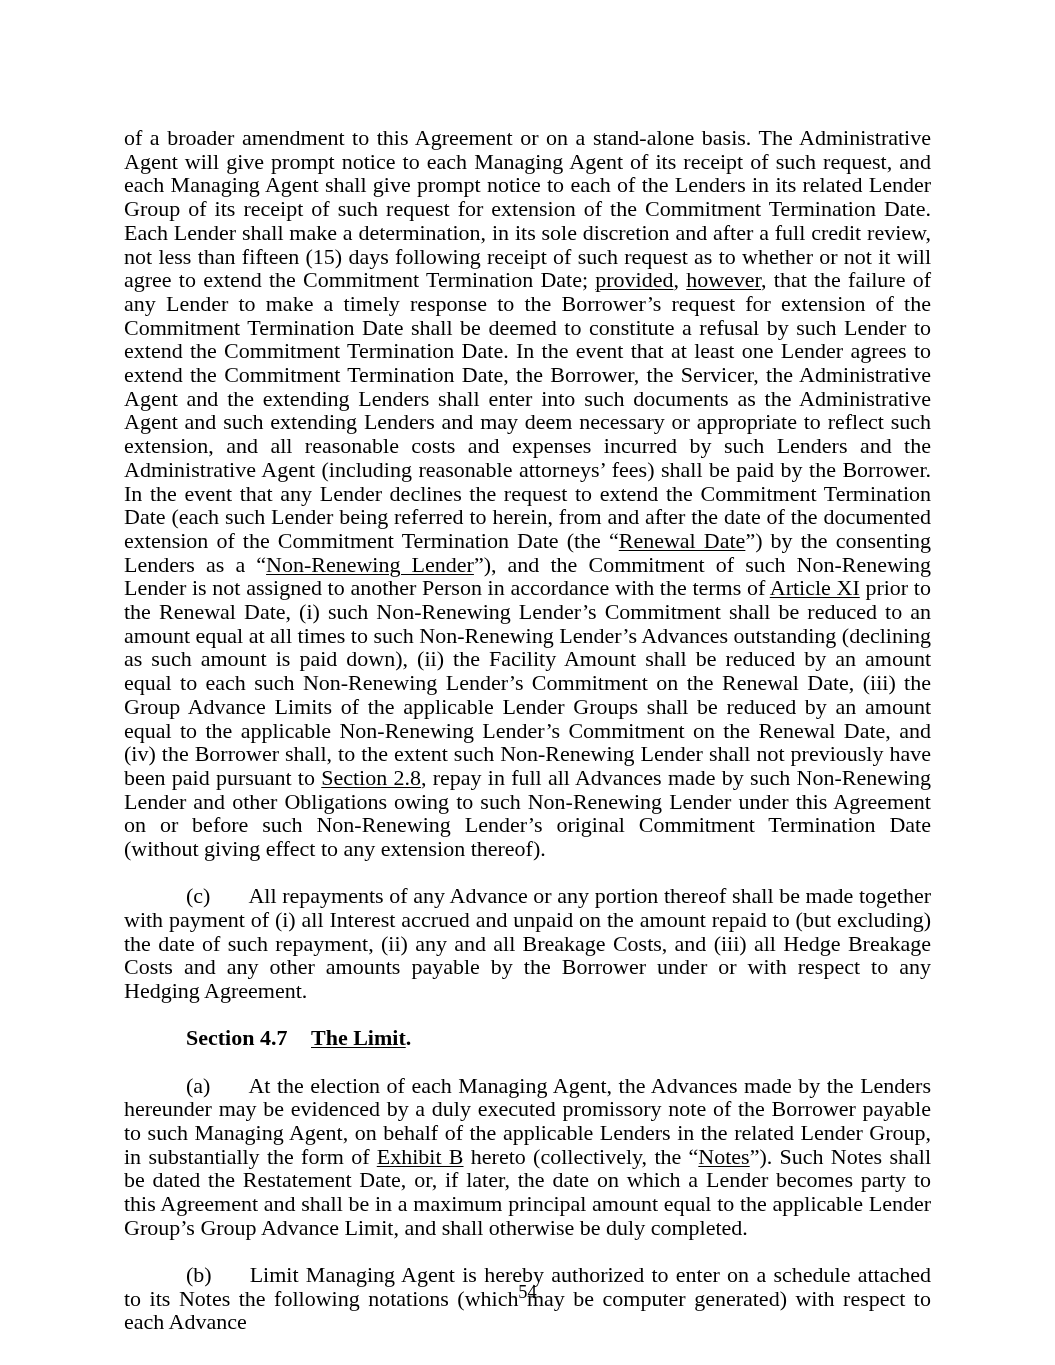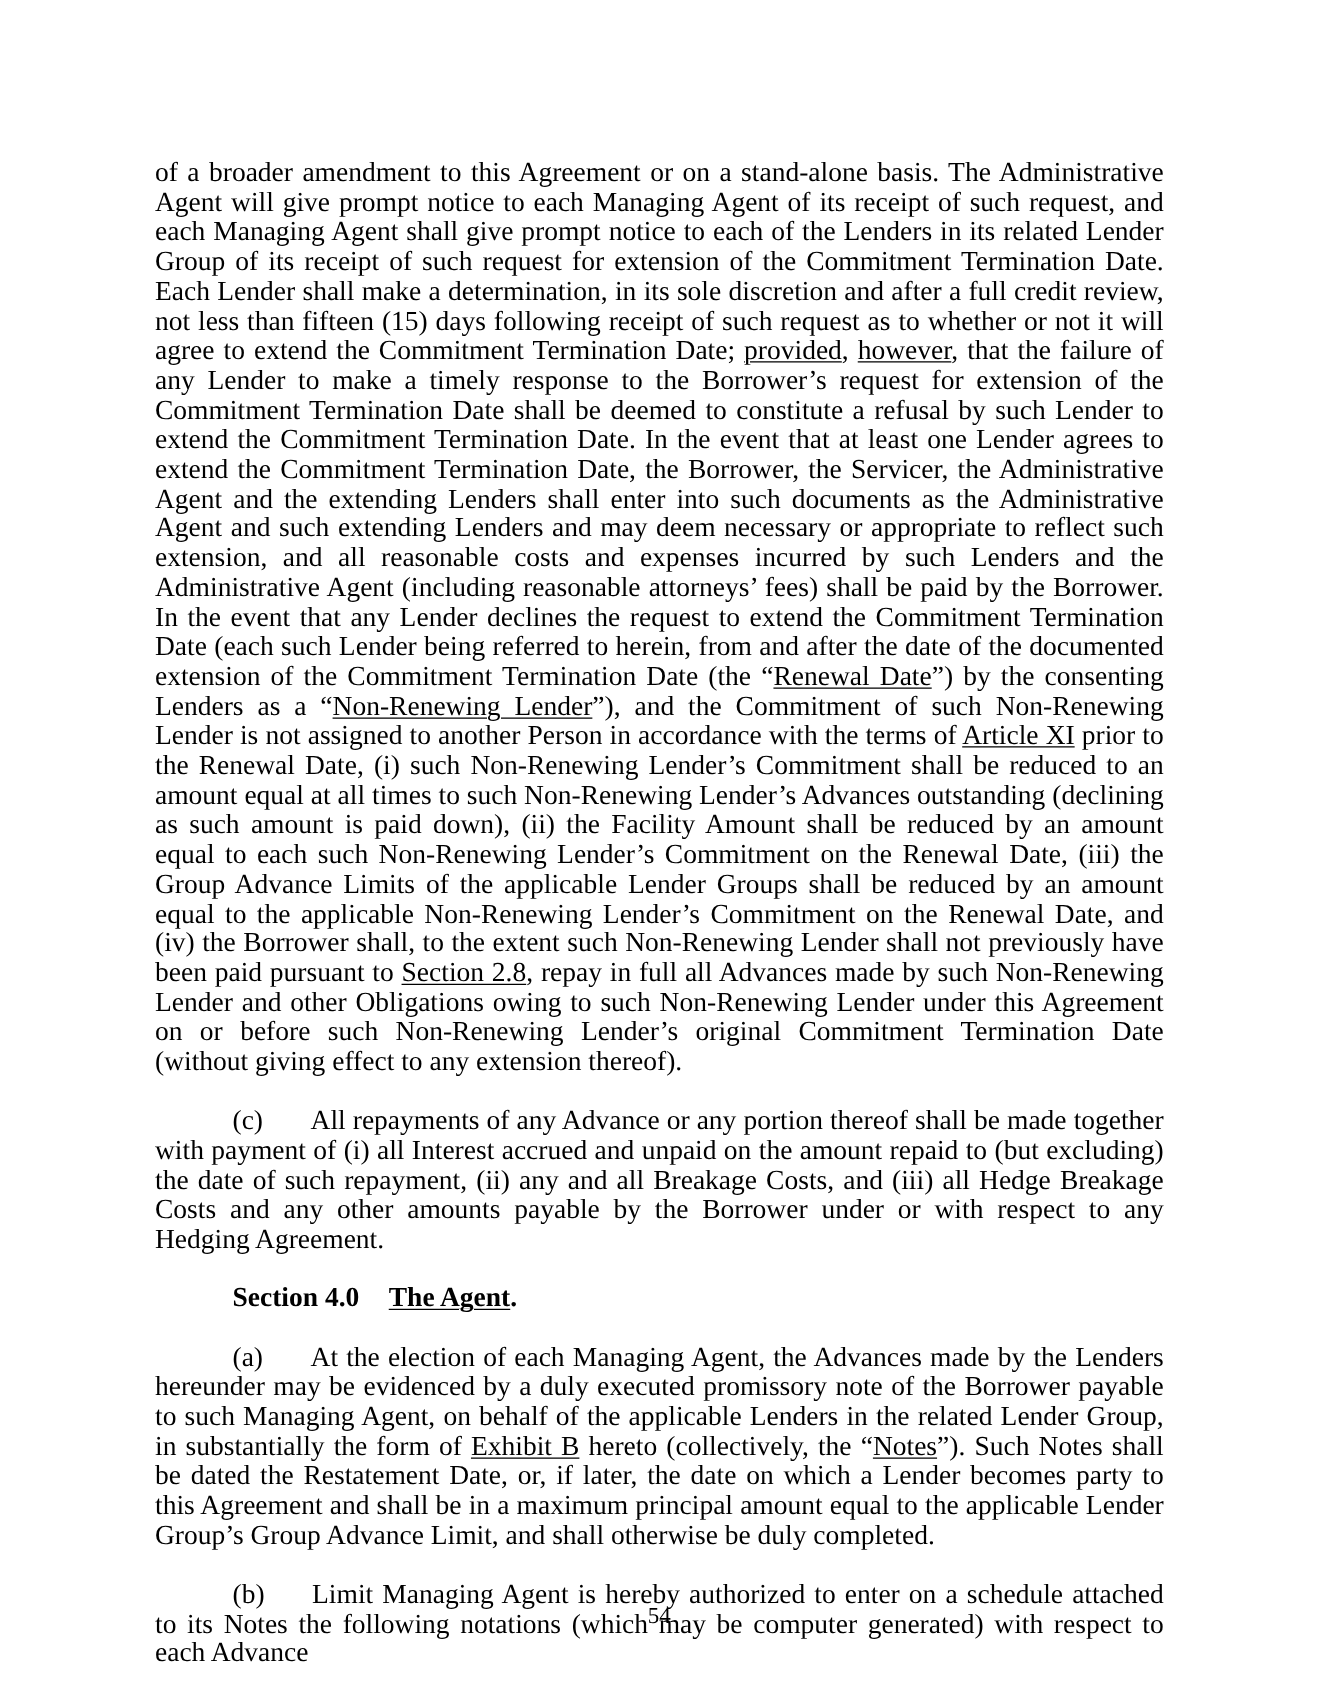--- a/index.html
+++ b/index.html
@@ -17,21 +17,21 @@
 </style>
 </head>
 <body>
 
 <div class="page">
   <p class="para" id="p-continuation"><span>of a broader  amendment to this Agreement or on a stand-alone basis.  The Administrative Agent will give prompt notice to each Managing Agent of its receipt of such request, and each Managing Agent shall give prompt notice to each of the Lenders in its related Lender Group of its receipt of such request for extension of the Commitment Termination Date.  Each Lender shall make a determination, in its sole discretion and after a full credit review, not less than fifteen (15) days following receipt of such request as to whether or not it will agree to extend the Commitment Termination Date; </span><span class="u">provided</span><span>, </span><span class="u">however</span><span>, that the failure of any Lender to make a timely response to the Borrower’s request for extension of the Commitment Termination Date shall be deemed to constitute a refusal by such Lender to extend the Commitment Termination Date.  In the event that at least one Lender agrees to extend the Commitment Termination Date, the Borrower, the Servicer, the Administrative Agent and the extending Lenders shall enter into such documents as the Administrative Agent and such extending Lenders and may deem necessary or appropriate to reflect such extension, and all reasonable costs and expenses incurred by such Lenders and the Administrative Agent (including reasonable attorneys’ fees) shall be paid by the Borrower.  In the event that any Lender declines the request to extend the Commitment Termination Date (each such Lender being referred to herein, from and after the date of the documented extension of the Commitment Termination Date (the “</span><span class="u">Renewal Date</span><span>”) by the consenting Lenders as a “</span><span class="u">Non-Renewing Lender</span><span>”), and the Commitment of such Non-Renewing Lender is not assigned to another Person in accordance with the terms of </span><span class="u">Article XI</span><span> prior to the Renewal Date, (i) such Non-Renewing Lender’s Commitment shall be reduced to an amount equal at all times to such Non-Renewing Lender’s Advances outstanding (declining as such amount is paid down), (ii) the Facility Amount shall be reduced by an amount equal to each such Non-Renewing Lender’s Commitment on the Renewal Date, (iii) the Group Advance Limits of the applicable Lender Groups shall be reduced by an amount equal to the applicable Non-Renewing Lender’s Commitment on the Renewal Date, and (iv) the Borrower shall, to the extent such Non-Renewing Lender shall not previously have been paid pursuant to </span><span class="u">Section 2.8</span><span>, repay in full all Advances made by such Non-Renewing Lender and other Obligations owing to such Non-Renewing Lender under this Agreement on or before such Non-Renewing Lender’s original Commitment Termination Date (without giving effect to any extension thereof).</span></p>
   <div class="gap"></div>
   <p class="para indent" id="p-c"><span>(c)</span><span class="tab"></span><span>All repayments of any Advance or any portion thereof shall be made together with payment of (i) all Interest accrued and unpaid on the amount repaid to (but excluding) the date of such repayment, (ii) any and all Breakage Costs, and (iii) all Hedge Breakage Costs and any other amounts payable by the Borrower under or with respect to any Hedging Agreement.</span></p>
   <div class="gap"></div>
   <p class="heading">
-    <span class="num">Section 4.0</span><span class="u">The Agent</span><span>.</span>
+    <span class="num">Section 4.7</span><span class="u">The Limit</span><span>.</span>
   </p>
   <div class="gap"></div>
   <p class="para indent" id="p-a"><span>(a)</span><span class="tab"></span><span>At the election of each Managing Agent, the Advances made by the Lenders hereunder may be evidenced by a duly executed promissory note of the Borrower payable to such Managing Agent, on behalf of the applicable Lenders in the related Lender Group, in substantially the form of </span><span class="u">Exhibit B</span><span> hereto (collectively, the “</span><span class="u">Notes</span><span>”).  Such Notes shall be dated the Restatement Date, or, if later, the date on which a Lender becomes party to this Agreement and shall be in a maximum principal amount equal to the applicable Lender Group’s Group Advance Limit, and shall otherwise be duly completed.</span></p>
   <div class="gap"></div>
   <p class="para indent" id="p-b"><span>(b)</span><span class="tab"></span><span>Limit Managing Agent is hereby authorized to enter on a schedule attached to its Notes the following notations (which may be computer generated) with respect to each Advance</span></p>
 </div>
 
 <div class="pagenum">54</div>
 
 </body></html>

